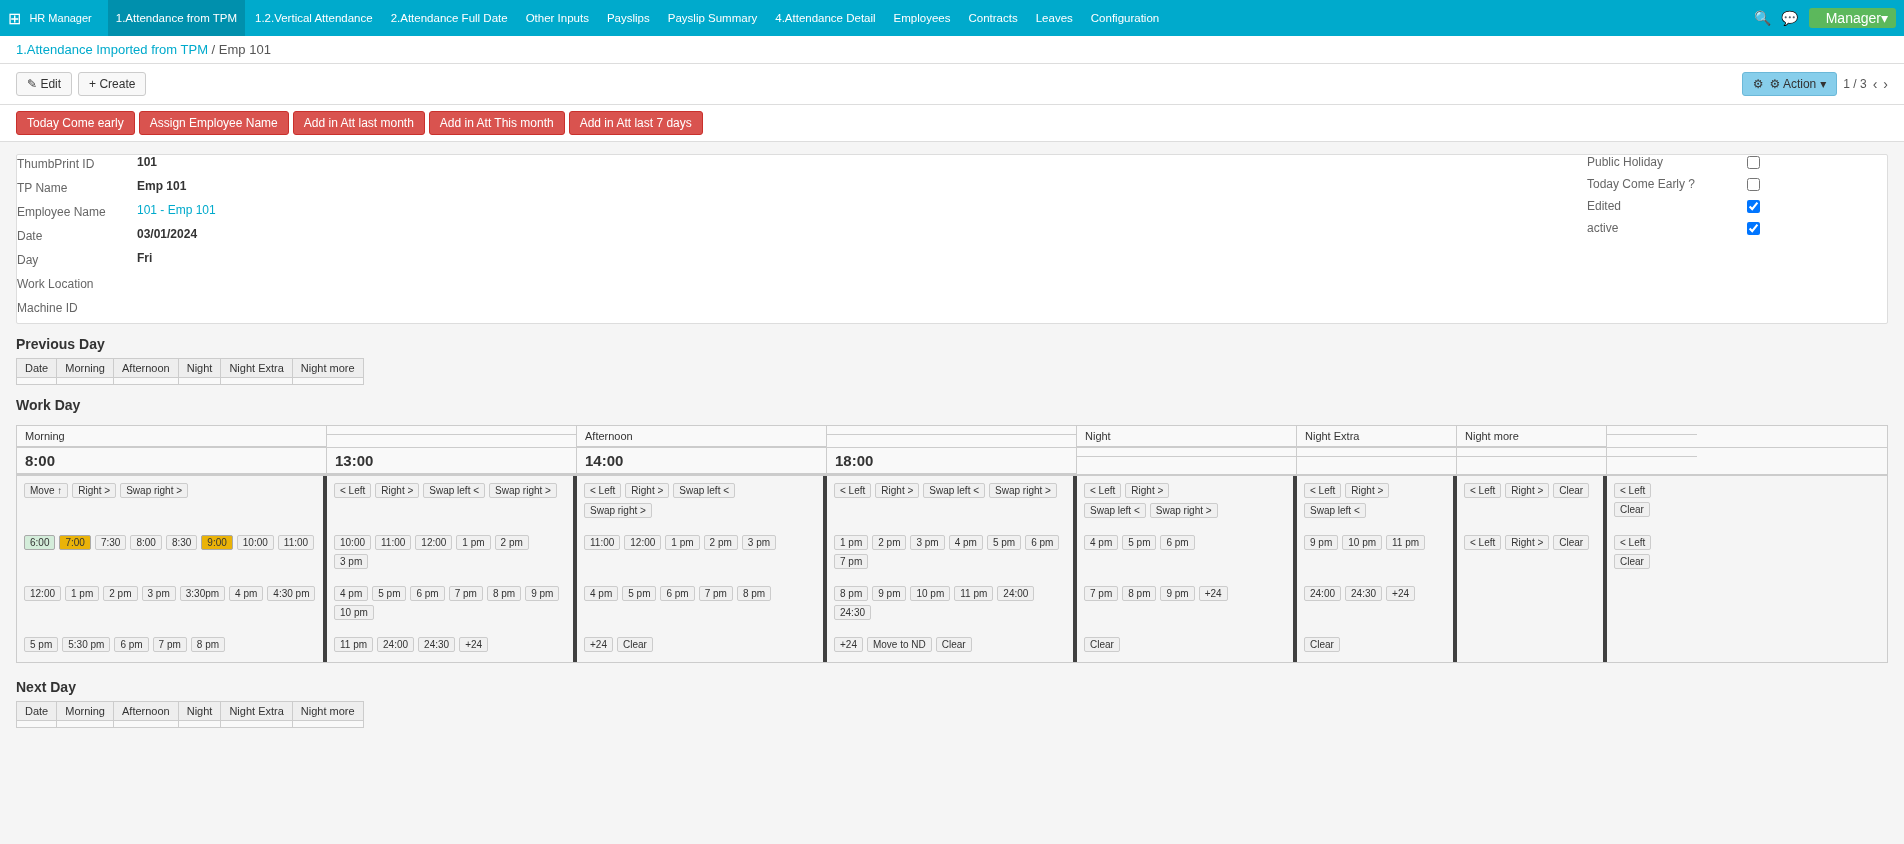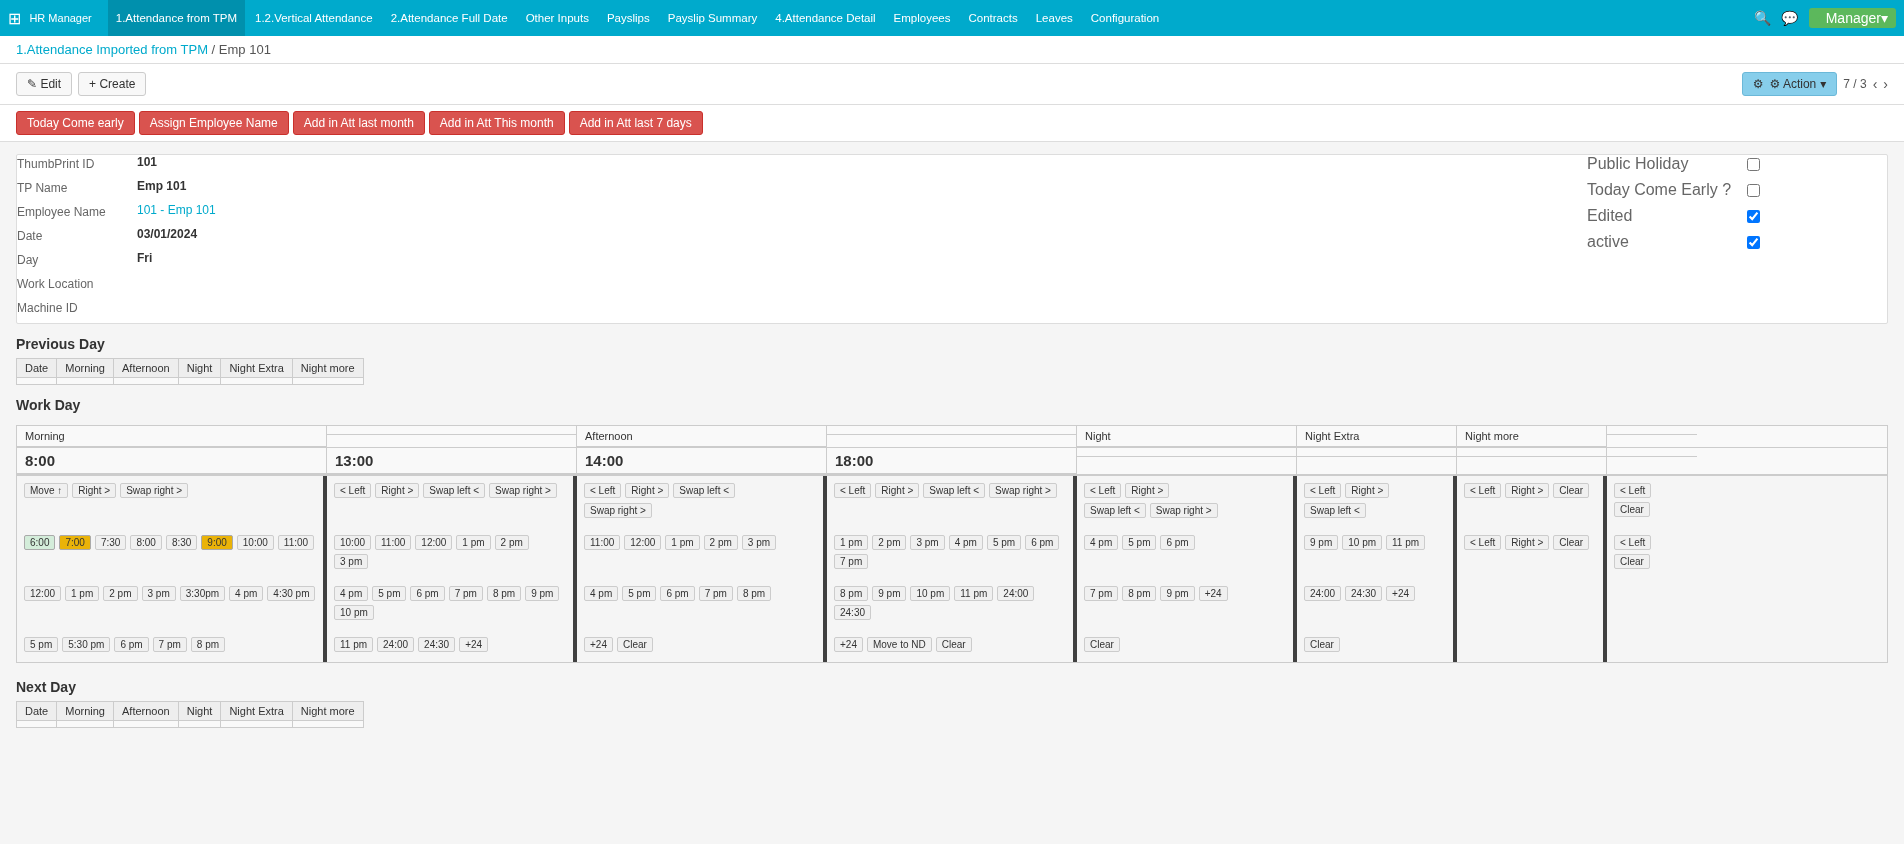--- a/index.html
+++ b/index.html
@@ -165,21 +165,21 @@
     .form-col-right { width: 300px; }
 
     .checkbox-row {
       display: flex;
       align-items: center;
       margin-bottom: 8px;
     }
     .checkbox-label {
       width: 160px;
       color: #666;
-      font-size: 16px;
+      font-size: 12px;
     }
     input[type="checkbox"] {
       margin: 0;
       cursor: pointer;
     }
 
     
     .section-title {
       font-size: 14px;
       font-weight: bold;
@@ -327,21 +327,21 @@
 <div class="toolbar">
   <button class="btn btn-default">✎ Edit</button>
   <button class="btn btn-default">+ Create</button>
   <div style="margin-left: auto; display:flex; align-items:center; gap:6px;">
     <button class="btn btn-action">
       <span>⚙</span>
       <span style="margin-left:2px;">⚙ Action</span>
       <span>▾</span>
     </button>
     <div class="pagination-info">
-      <span>7 / 3</span>
+      <span>1 / 3</span>
       <span class="nav-arrow">‹</span>
       <span class="nav-arrow">›</span>
     </div>
   </div>
 </div>
 
 <div class="action-row">
   <button class="btn btn-danger">
     <span>Today Come early</span>
   </button>

